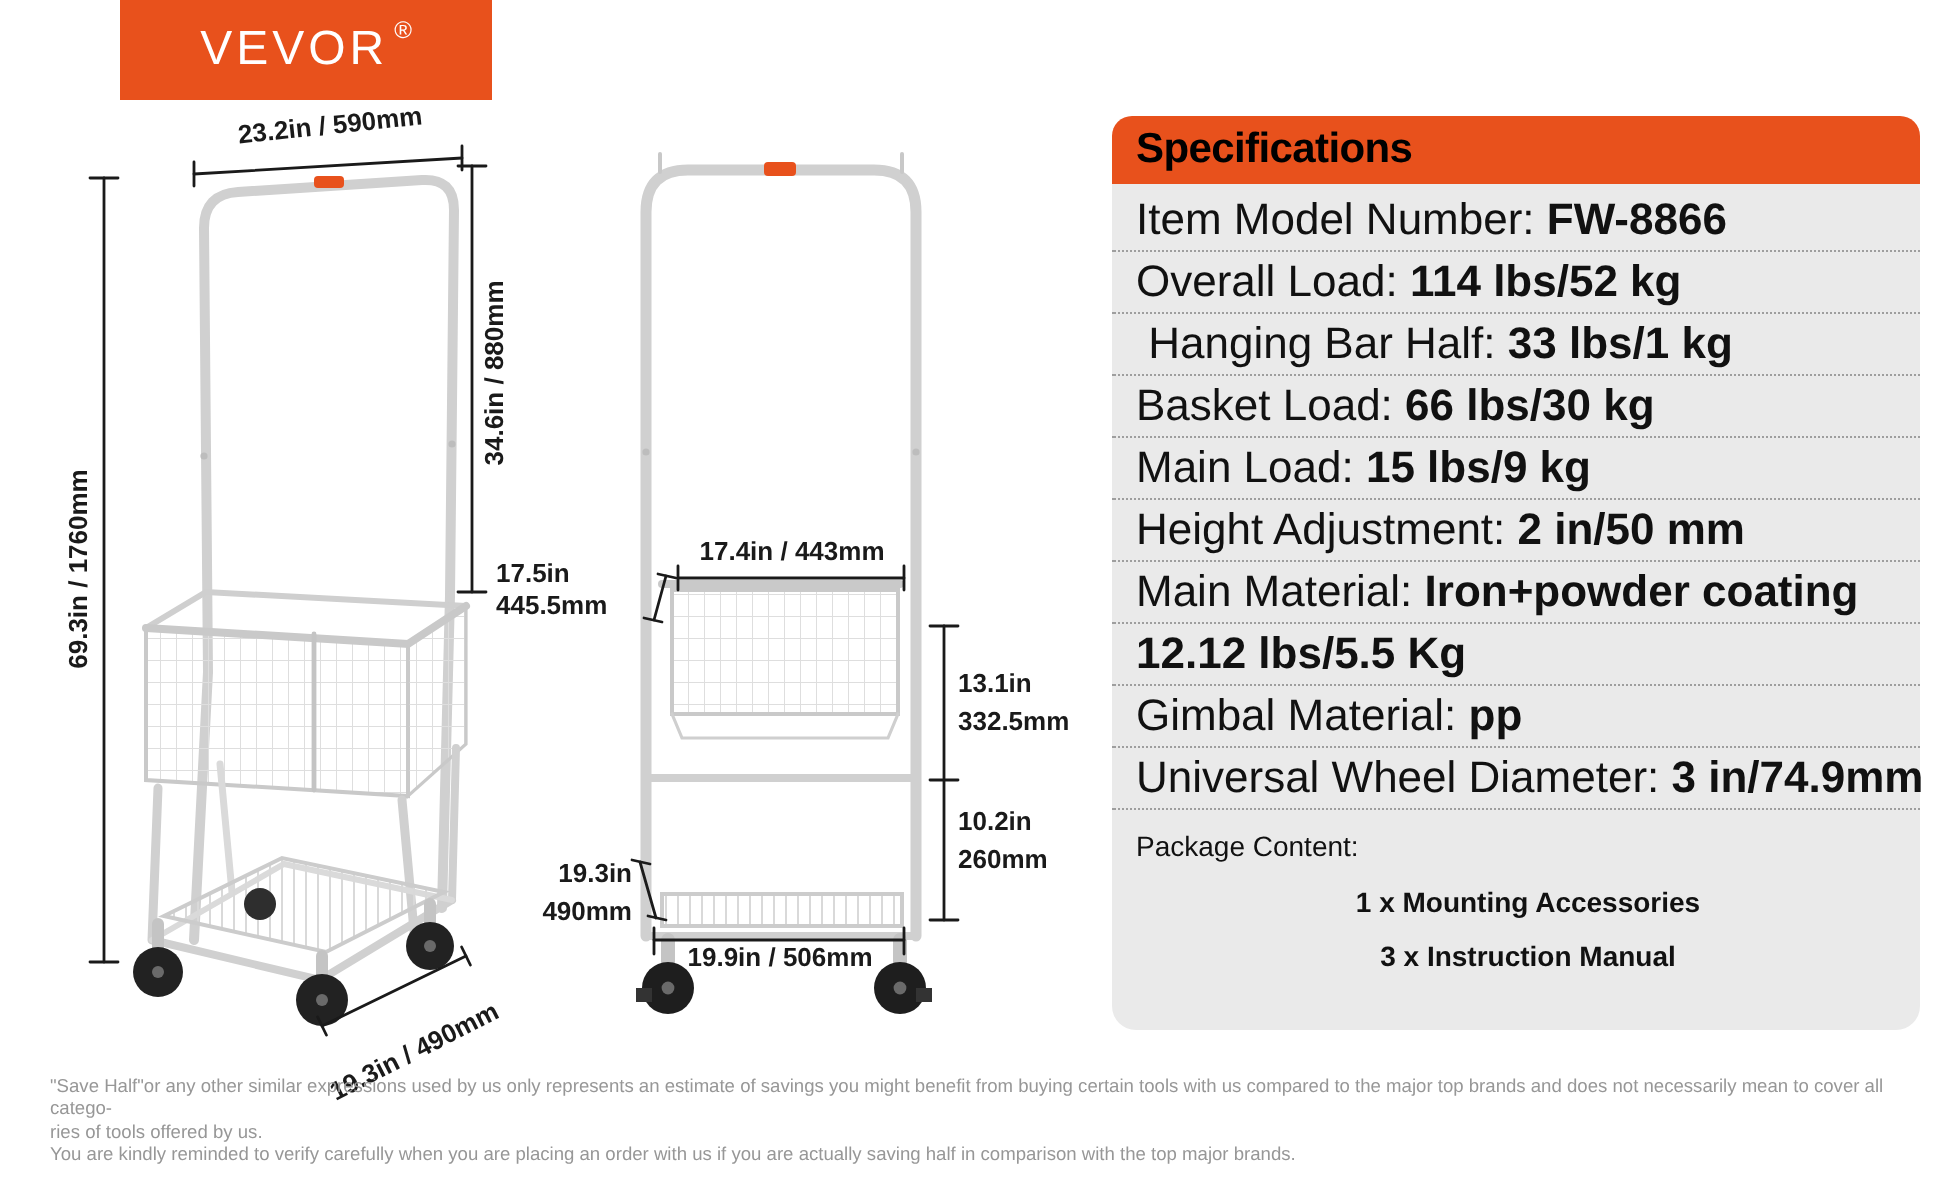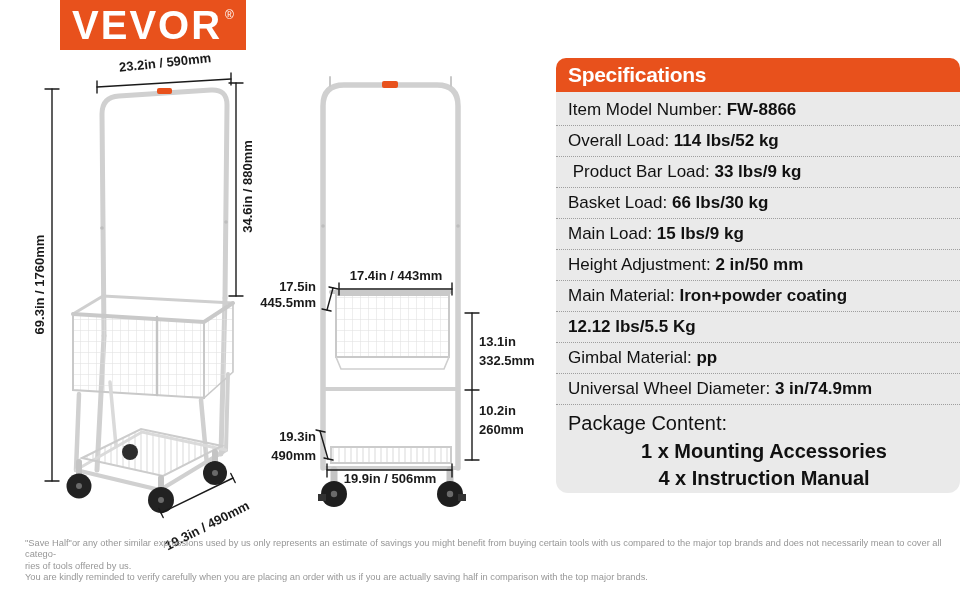--- a/index.html
+++ b/index.html
@@ -6,57 +6,57 @@
   body { margin: 0; background: #fff; }
   .canvas {
     position: relative; width: 970px; height: 600px; background: #ffffff;
     font-family: "Liberation Sans", "DejaVu Sans", sans-serif; overflow: hidden;
   }
   
   .logo {
     position: absolute; left: 60px; top: 0; width: 186px; height: 50px;
     background: #e8511c; color: #fff; display: flex; align-items: center; justify-content: center;
   }
-  .logo-text { font-size: 40px; font-weight: bold; letter-spacing: 2px; line-height: 1; }
+  .logo-text { font-size: 24px; font-weight: normal; letter-spacing: 2px; line-height: 1; }
   .logo-reg { font-size: 12px; margin-left: 3px; margin-top: -20px; }
 
   
   .diagram-svg { position: absolute; left: 0; top: 0; }
 
   
   .dim {
     position: absolute; color: #1a1a1a; font-size: 13px; font-weight: bold;
     white-space: nowrap;
   }
   #dim-top-width      { left: 104px; top: 55px;  width: 122px; text-align: center; transform: rotate(-6deg); }
   #dim-total-height   { left: -26px; top: 277px; width: 130px; text-align: center; transform: rotate(-90deg); }
   #dim-bar-height     { left: 191px; top: 179px; width: 112px; text-align: center; transform: rotate(-90deg); }
   #dim-depth          { left: 146px; top: 518px; width: 122px; text-align: center; transform: rotate(-27deg); }
   #dim-basket-width   { left: 331px; top: 268px; width: 130px; text-align: center; }
-  #dim-upper-depth    { left: 248px; top: 279px; width: 68px;  text-align: right; line-height: 16px; }
+  #dim-upper-depth    { left: 248px; top: 279px; width: 68px;  text-align: left; line-height: 16px; }
   #dim-basket-height  { left: 479px; top: 332px; line-height: 19px; }
   #dim-clearance      { left: 479px; top: 401px; line-height: 19px; }
   #dim-shelf-height   { left: 248px; top: 427px; width: 68px;  text-align: right; line-height: 19px; }
   #dim-base-width     { left: 320px; top: 471px; width: 140px; text-align: center; }
 
   
   .spec-panel { position: absolute; left: 556px; top: 58px; width: 404px; }
   .spec-header {
     height: 34px; background: #e8511c; border-radius: 10px 10px 0 0;
     display: flex; align-items: center; padding-left: 12px;
-    color: #ffffff; font-size: 21px; font-weight: bold; letter-spacing: -0.3px;
+    color: #000000; font-size: 21px; font-weight: bold; letter-spacing: -0.3px;
   }
   .spec-body { background: #eaeaea; border-radius: 0 0 12px 12px; padding-top: 3px; }
   .spec-row {
     height: 31px; display: flex; align-items: center; padding-left: 12px;
-    font-size: 17px; color: #111; border-bottom: 1px dotted #9e9e9e;
+    font-size: 22px; color: #111; border-bottom: 1px dotted #9e9e9e;
   }
   .spec-row .lbl { white-space: pre; }
   .spec-row .val { white-space: pre; font-weight: bold; }
-  .spec-package { padding: 5px 0 0 12px; font-size: 20px; color: #111; line-height: 27.5px; }
+  .spec-package { padding: 5px 0 22px 12px; font-size: 14px; color: #111; line-height: 27.5px; }
   .spec-package .pkg-item { font-weight: bold; text-align: center; }
 
   
   .disclaimer {
     position: absolute; left: 25px; top: 538px; width: 935px;
     color: #979797; font-size: 9.3px; line-height: 11.4px;
   }
 </style>
 </head>
 <body>
@@ -211,22 +211,22 @@
     <div class="spec-body">
       <div class="spec-row">
         <span class="lbl">Item Model Number: </span>
           <span class="val">FW-8866</span>
       </div>
       <div class="spec-row">
         <span class="lbl">Overall Load: </span>
           <span class="val">114 lbs/52 kg</span>
       </div>
       <div class="spec-row">
-        <span class="lbl"> Product Bar Load: </span>
-          <span class="val">33 lbs/9 kg</span>
+        <span class="lbl"> Hanging Bar Half: </span>
+          <span class="val">33 lbs/1 kg</span>
       </div>
       <div class="spec-row">
         <span class="lbl">Basket Load: </span>
           <span class="val">66 lbs/30 kg</span>
       </div>
       <div class="spec-row">
         <span class="lbl">Main Load: </span>
           <span class="val">15 lbs/9 kg</span>
       </div>
       <div class="spec-row">
@@ -244,21 +244,21 @@
         <span class="lbl">Gimbal Material: </span>
           <span class="val">pp</span>
       </div>
       <div class="spec-row">
         <span class="lbl">Universal Wheel Diameter: </span>
           <span class="val">3 in/74.9mm</span>
       </div>
       <div class="spec-package">
         <div class="pkg-label">Package Content:</div>
         <div class="pkg-item">1 x Mounting Accessories</div>
-        <div class="pkg-item">4 x Instruction Manual</div>
+        <div class="pkg-item">3 x Instruction Manual</div>
       </div>
     </div>
   </div>
 
   <div class="disclaimer">
     <div>"Save Half"or any other similar expressions used by us only represents an estimate of savings you might benefit from buying certain tools with us compared to the major top brands and does not necessarily mean to cover all catego-</div>
     <div>ries of tools offered by us.</div>
     <div>You are kindly reminded to verify carefully when you are placing an order with us if you are actually saving half in comparison with the top major brands.</div>
   </div>
 

